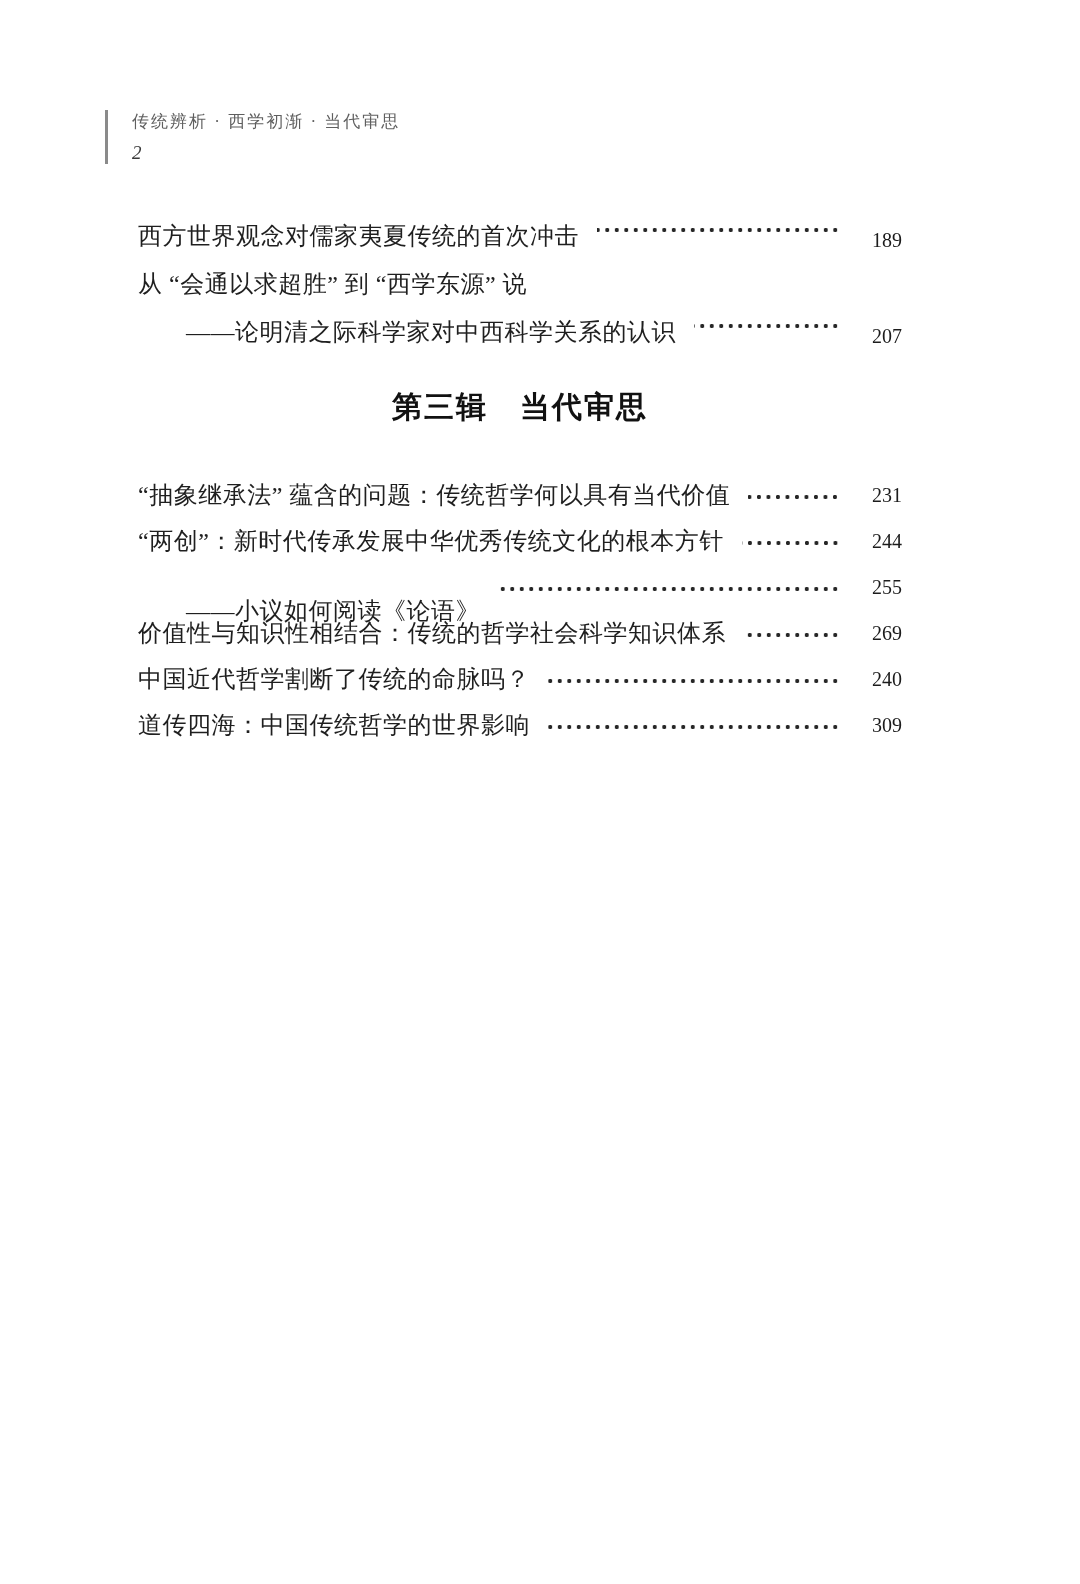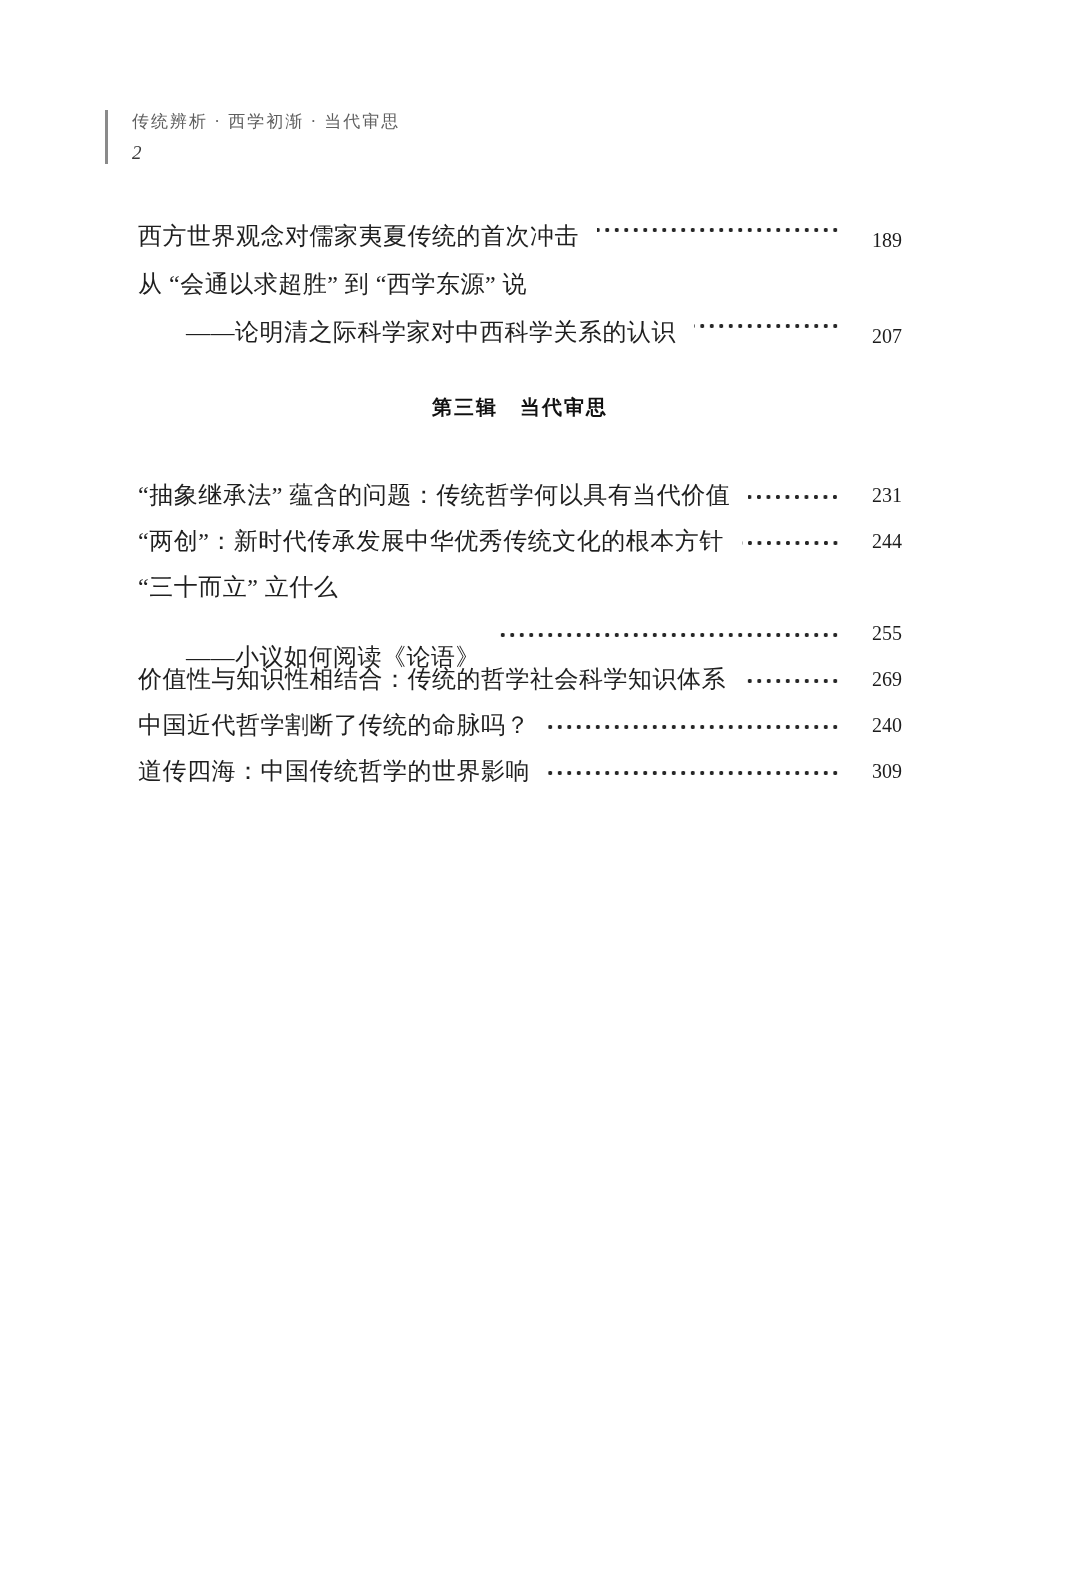--- a/index.html
+++ b/index.html
@@ -87,21 +87,21 @@
   }
   .toc-page {
     flex: none;
     min-width: 48px;
     text-align: right;
     font-size: 20px;
     color: #1c1c1c;
   }
   .section-heading {
     text-align: center;
-    font-size: 20px;
+    font-size: 30px;
     font-weight: 700;
     letter-spacing: 2px;
     line-height: 42px;
     margin: 38px 0 44px 0;
     color: #111111;
   }
 </style>
 </head>
 <body>
 
@@ -137,23 +137,20 @@
     <div class="toc-row">
       <span class="toc-title">“抽象继承法” 蕴含的问题：传统哲学何以具有当代价值</span>
       <span class="leader"></span>
       <span class="toc-page">231</span>
     </div>
     <div class="toc-row">
       <span class="toc-title">“两创”：新时代传承发展中华优秀传统文化的根本方针</span>
       <span class="leader"></span>
       <span class="toc-page">244</span>
     </div>
-    <div class="toc-row">
-      <span class="toc-title">“三十而立” 立什么</span>
-    </div>
     <div class="toc-row indent">
       <span class="toc-title">——小议如何阅读《论语》</span>
       <span class="leader"></span>
       <span class="toc-page">255</span>
     </div>
     <div class="toc-row">
       <span class="toc-title">价值性与知识性相结合：传统的哲学社会科学知识体系</span>
       <span class="leader"></span>
       <span class="toc-page">269</span>
     </div>

